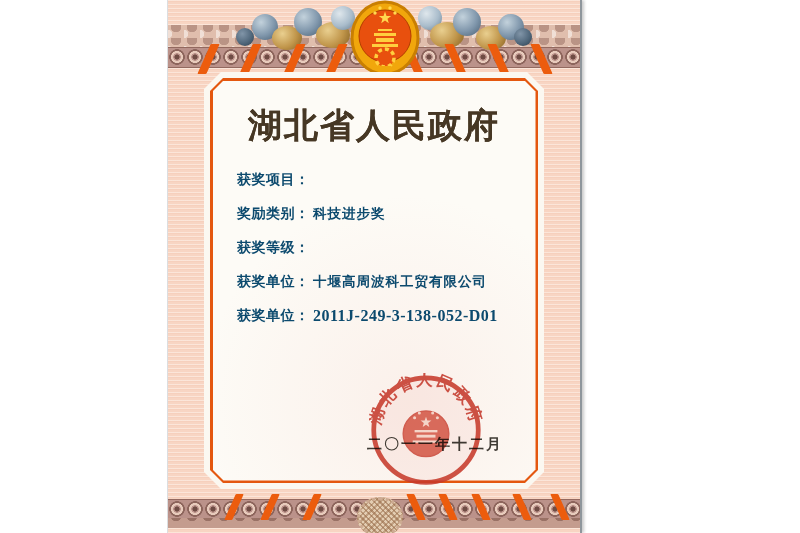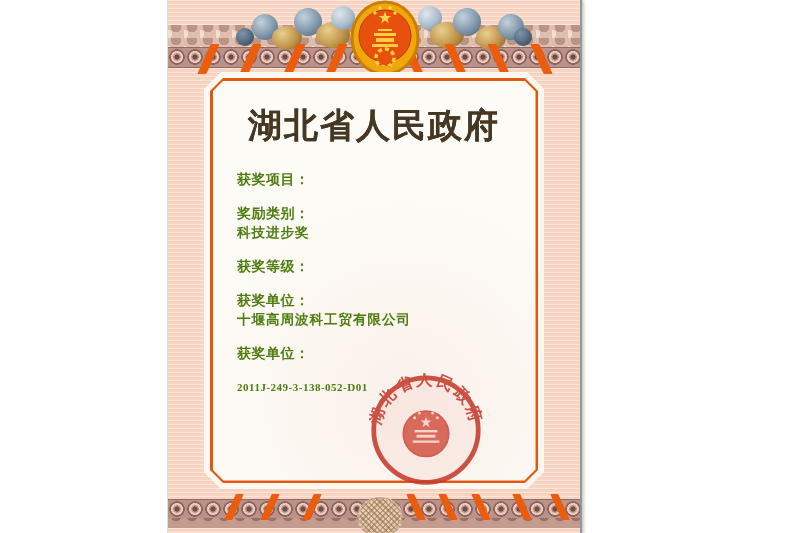--- a/index.html
+++ b/index.html
@@ -58,25 +58,25 @@
     clip-path:polygon(11px 0, calc(100% - 11px) 0, 100% 11px, 100% calc(100% - 11px), calc(100% - 11px) 100%, 11px 100%, 0 calc(100% - 11px), 0 11px);
   }
   .content{position:absolute;inset:9px;z-index:12;}
 
   .cert-title{
     margin:22px 0 0;text-align:center;
     font-size:34px;line-height:46px;font-weight:700;letter-spacing:2px;
     color:#463724;text-shadow:0 0 .6px #463724;
   }
   .fields{margin:21px 0 0 24px;}
-  .row{display:flex;margin-bottom:15px;color:#4d7c0f;flex-direction:column;}
+  .row{display:flex;margin-bottom:15px;color:#0c4a6e;}
   .label{flex:none;width:76px;font-size:14px;line-height:19px;font-weight:700;letter-spacing:.5px;}
   .value{flex:1;font-size:13.5px;line-height:19px;font-weight:600;letter-spacing:1px;}
   .vline{display:block;}
-  .value-code{font-size:11px;letter-spacing:.5px;font-weight:700;margin-top:15px;}
+  .value-code{font-size:16px;letter-spacing:.5px;font-weight:700;}
 
   .issue-date{
     position:absolute;left:140px;top:354px;width:164px;z-index:2;
     text-align:center;font-size:15px;font-weight:600;letter-spacing:2px;color:#3e3a33;
   }
   .seal{
     position:absolute;left:156px;top:292px;width:114px;height:114px;z-index:3;
     opacity:.88;mix-blend-mode:multiply;
   }
 
@@ -184,20 +184,21 @@
             </span>
           </div>
           <div class="row">
             <span class="label">获奖单位：</span>
             <span class="value value-code">
               <span class="vline">2011J-249-3-138-052-D01</span>
             </span>
           </div>
         </div>
 
+        <div class="issue-date">二〇一一年十二月</div>
 
         <svg class="seal" viewBox="0 0 120 120" xmlns="http://www.w3.org/2000/svg" xmlns:xlink="http://www.w3.org/1999/xlink" aria-hidden="true">
           <circle cx="60" cy="60" r="55" fill="rgba(226,88,66,0.07)" stroke="#c63a2b" stroke-width="5"></circle>
           <path id="sealArc" d="M 17 82 A 48 48 0 1 1 103 82" fill="none"></path>
           <text font-size="17" font-weight="bold" fill="#c4392c" letter-spacing="3" font-family="Liberation Serif, DejaVu Serif, serif">
             <textPath xlink:href="#sealArc" href="#sealArc" startOffset="50%" text-anchor="middle">湖北省人民政府</textPath>
           </text>
           <g>
             <circle cx="60" cy="64" r="24" fill="#cf4a38" opacity="0.92" stroke="#c63a2b" stroke-width="1.5"></circle>
             <path d="M60,46 L61.4,50.1 L65.7,50.1 L62.3,52.7 L63.5,56.9 L60,54.4 L56.5,56.9 L57.7,52.7 L54.3,50.1 L58.6,50.1 Z" fill="#f3cfc3"></path>

